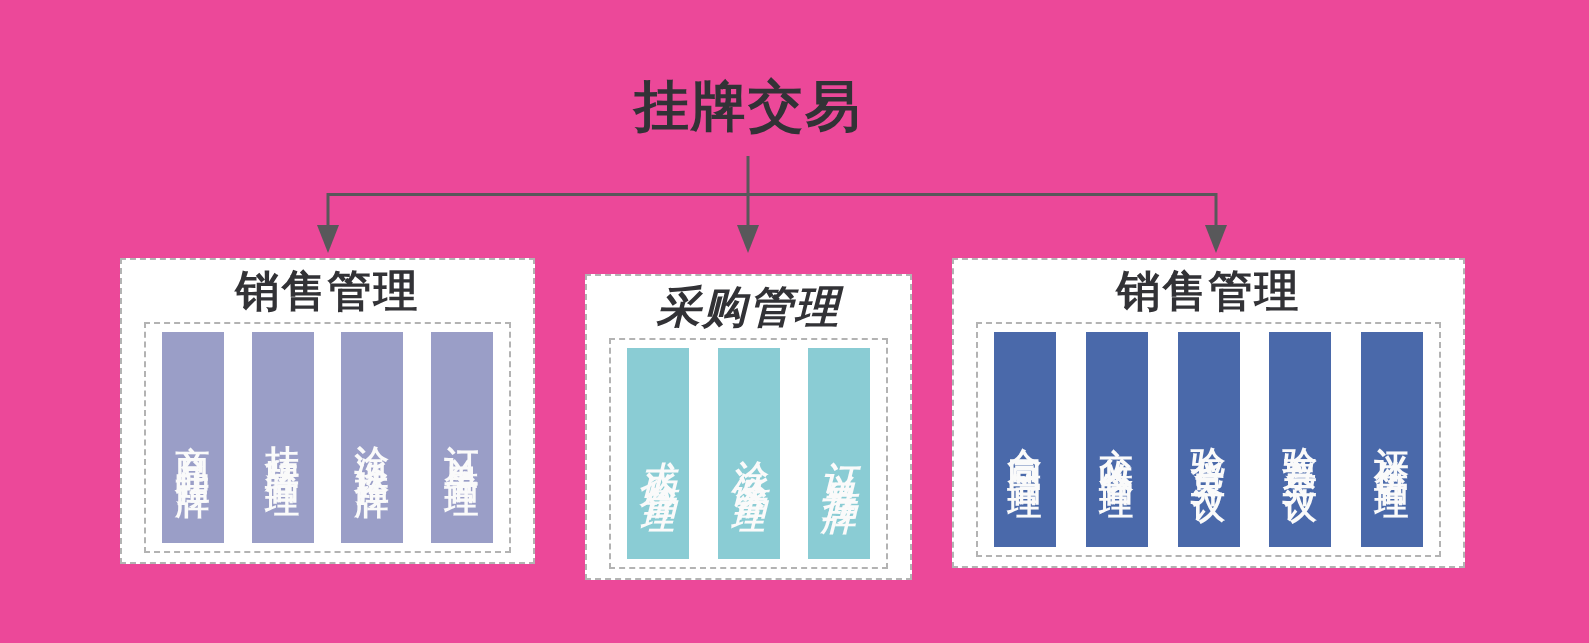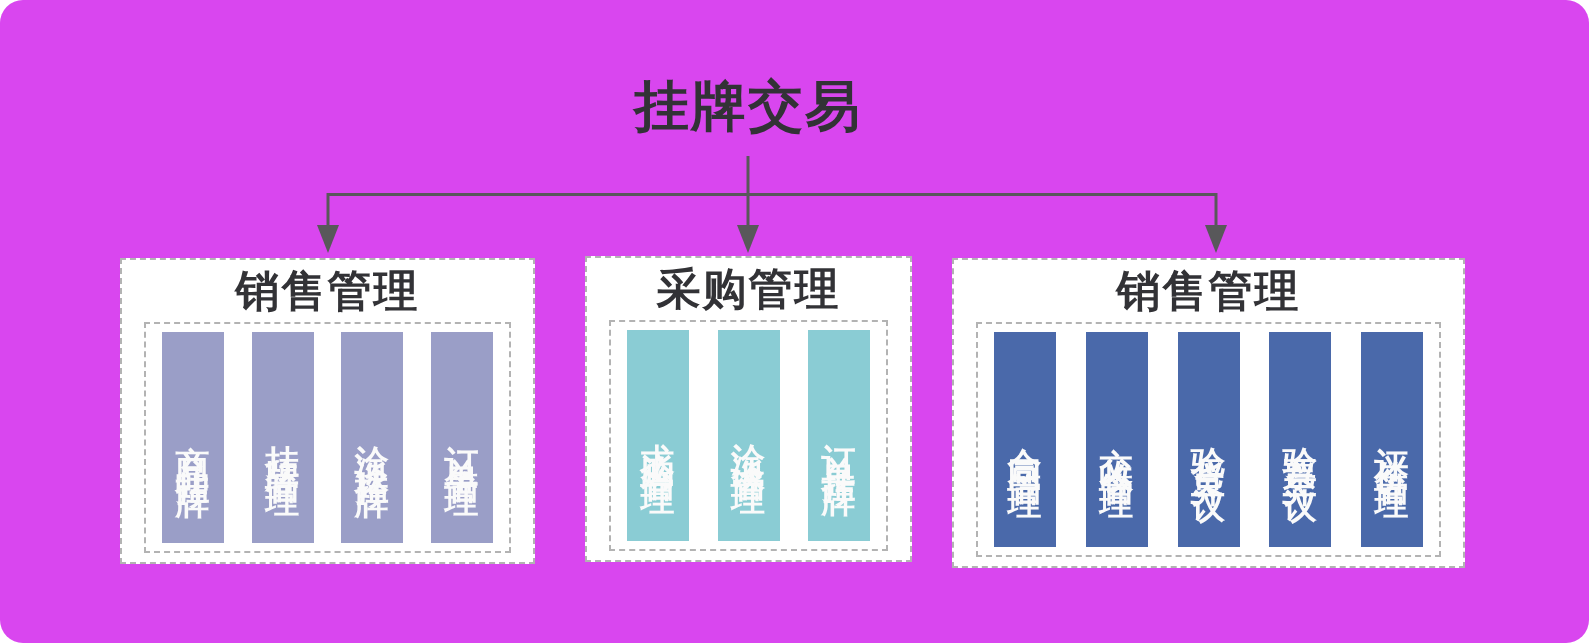--- a/index.html
+++ b/index.html
@@ -5,23 +5,22 @@
   html, body {
     margin: 0;
     padding: 0;
     background: #ffffff;
     font-family: "Liberation Sans", "DejaVu Sans", sans-serif;
   }
   .canvas {
     position: relative;
     width: 1589px;
     height: 643px;
-    background: #d946ef;
+    background: #ec4899;
     overflow: hidden;
-    border-radius: 23px;
   }
   .diagram-title {
     position: absolute;
     left: 748px;
     top: 76px;
     transform: translateX(-50%);
     font-size: 55px;
     line-height: 1.1;
     font-weight: bold;
     color: var(--heading-text, #2f2f2f);
@@ -45,21 +44,21 @@
     fill: var(--connector, #58585a);
     stroke: none;
   }
   .group {
     position: absolute;
     border: 2px dashed var(--dashed-border, #b3b3b3);
     box-sizing: border-box;
     background: #ffffff;
   }
   .g1 { left: 120px; top: 258px; width: 415px; height: 306px; }
-  .g2 { left: 585px; top: 256px; width: 327px; height: 306px; }
+  .g2 { left: 585px; top: 274px; width: 327px; height: 306px; font-style: italic; }
   .g3 { left: 952px; top: 258px; width: 513px; height: 310px; }
   .gtitle {
     margin: 0;
     height: 62px;
     display: flex;
     align-items: center;
     justify-content: center;
     font-size: 44px;
     font-weight: bold;
     color: var(--heading-text, #2f2f2f);

